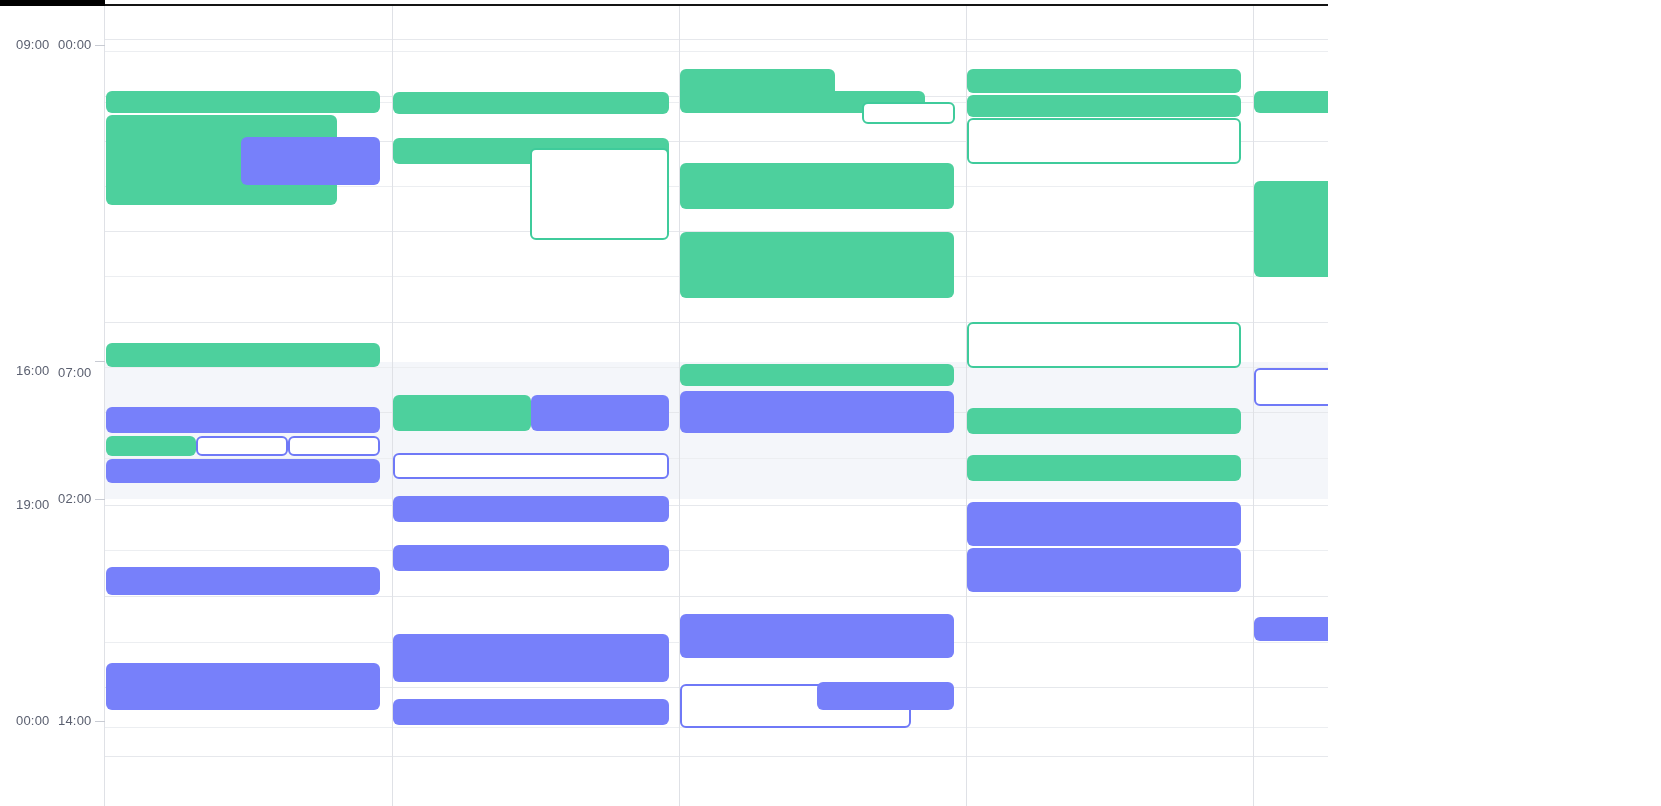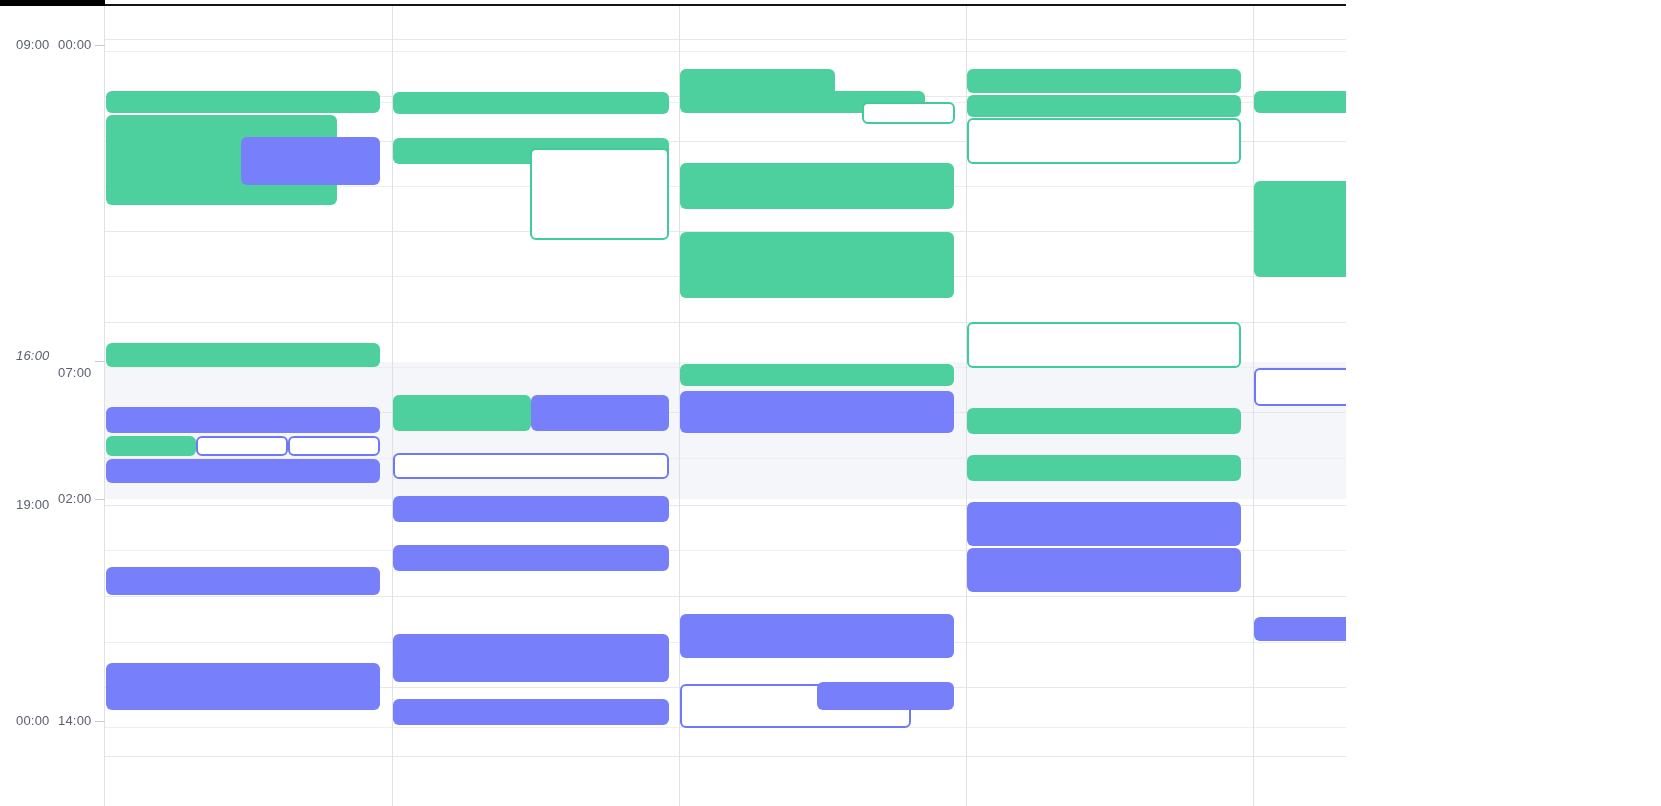--- a/index.html
+++ b/index.html
@@ -8,21 +8,20 @@
     padding: 0;
     background: #ffffff;
     font-family: "Liberation Sans", sans-serif;
   }
   #app {
     position: relative;
     width: 1328px;
     height: 806px;
     overflow: hidden;
     background: #ffffff;
-    padding-left: 18px;
   }
   
   .top-black-bar {
     position: absolute;
     left: 0; top: 0;
     width: 105px; height: 6px;
     background: #000000;
   }
   .top-rule {
     position: absolute;
@@ -95,21 +94,21 @@
   <div class="top-rule"></div>
 
   <div class="gutter"></div>
   <div class="gutter-line"></div>
 
   <div id="time-labels">
       <div class="tick" style="top: 45px;"></div>
       <div class="time-label left" style="top: 37px;">09:00</div>
       <div class="time-label right" style="top: 37px;">00:00</div>
       <div class="tick" style="top: 361px;"></div>
-      <div class="time-label left" style="top: 348px; font-style: italic;">16:00</div>
+      <div class="time-label left" style="top: 363px;">16:00</div>
       <div class="time-label right" style="top: 365px;">07:00</div>
       <div class="tick" style="top: 499px;"></div>
       <div class="time-label left" style="top: 497px;">19:00</div>
       <div class="time-label right" style="top: 491px;">02:00</div>
       <div class="tick" style="top: 721px;"></div>
       <div class="time-label left" style="top: 713px;">00:00</div>
       <div class="time-label right" style="top: 713px;">14:00</div>
     </div>
 
   <div class="grid" id="grid">

